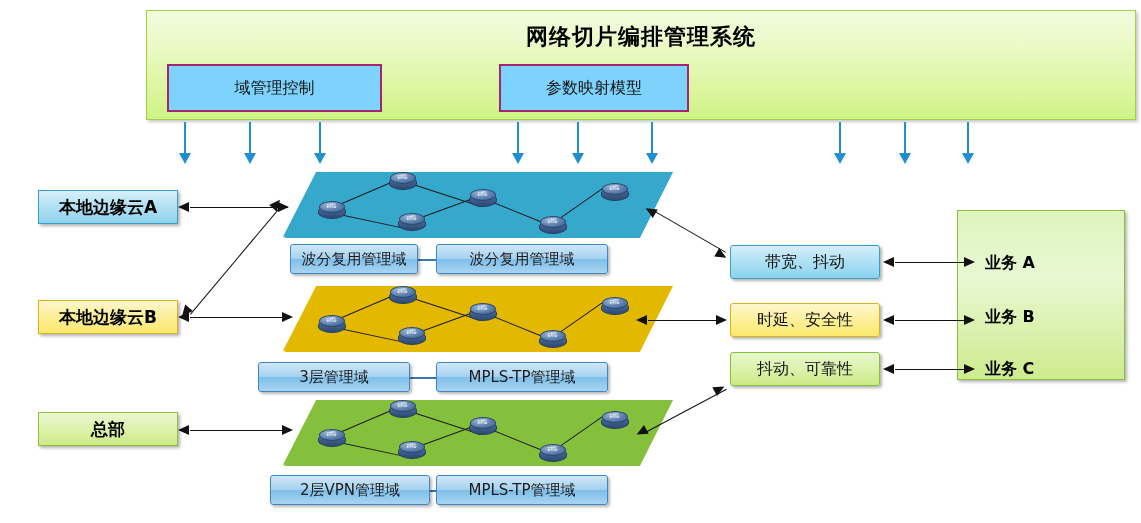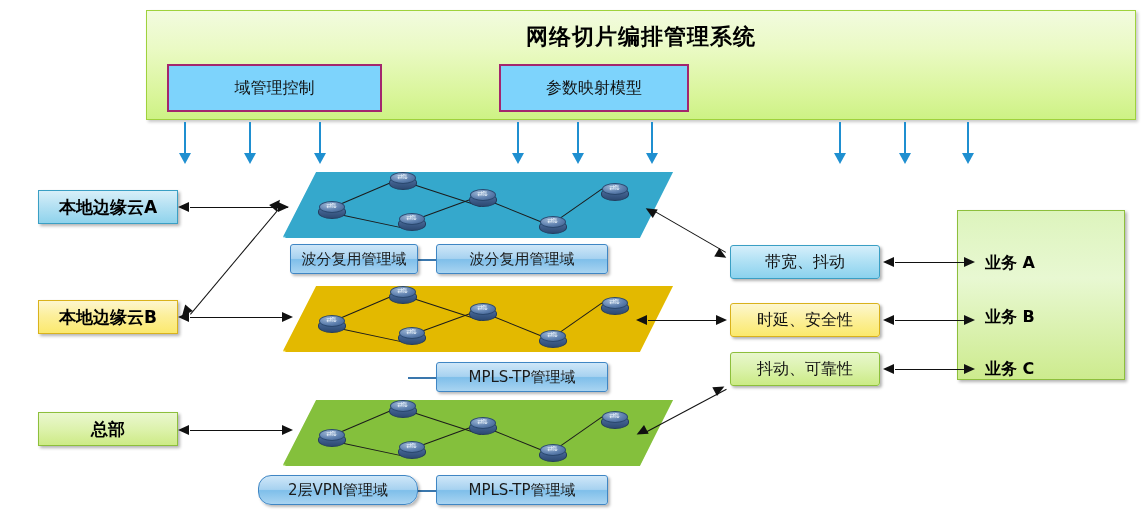--- a/index.html
+++ b/index.html
@@ -296,20 +296,21 @@
         <div class="glyph">⇄⇅</div>
       </div>
     <div class="router" style="left:318px;top:11px;">
       <div class="body"></div>
         <div class="top"></div>
         <div class="glyph">⇄⇅</div>
       </div>
   </div>
 
   <div class="abs tag-connector" style="left:408px;top:377px;width:30px;"></div>
+  <div class="abs domain-tag" style="left:258px;top:362px;width:152px;">3层管理域</div>
   <div class="abs domain-tag" style="left:436px;top:362px;width:172px;">MPLS-TP管理域</div>
 
   <div class="abs plane-wrap" style="left:283px;top:400px;">
     <div class="plane" id="plane-2"></div>
     <div class="plane-edge" id="plane-2-edge"></div>
 
     <div class="link-line" style="left:47px;top:36px;width:72px;transform:rotate(-23deg);"></div>
     <div class="link-line" style="left:47px;top:40px;width:80px;transform:rotate(12deg);"></div>
     <div class="link-line" style="left:118px;top:8px;width:84px;transform:rotate(18deg);"></div>
     <div class="link-line" style="left:127px;top:49px;width:78px;transform:rotate(-20deg);"></div>
@@ -342,21 +343,21 @@
         <div class="glyph">⇄⇅</div>
       </div>
     <div class="router" style="left:318px;top:11px;">
       <div class="body"></div>
         <div class="top"></div>
         <div class="glyph">⇄⇅</div>
       </div>
   </div>
 
   <div class="abs tag-connector" style="left:408px;top:490px;width:30px;"></div>
-  <div class="abs domain-tag" style="left:258px;top:475px;width:160px;border-radius:13px;">2层VPN管理域</div>
+  <div class="abs domain-tag" style="left:270px;top:475px;width:160px;">2层VPN管理域</div>
   <div class="abs domain-tag" style="left:436px;top:475px;width:172px;">MPLS-TP管理域</div>
 
   <div class="abs req-box" id="req-0">带宽、抖动</div>
   <div class="abs req-box" id="req-2">抖动、可靠性</div>
   <div class="abs req-box" id="req-1">时延、安全性</div>
 
   <div class="abs" id="branch-panel"></div>
   <div class="abs service-item" style="top:252px;">业务 A</div>
   <div class="abs service-item" style="top:358px;">业务 C</div>
   <div class="abs service-item" style="top:306px;">业务 B</div>

